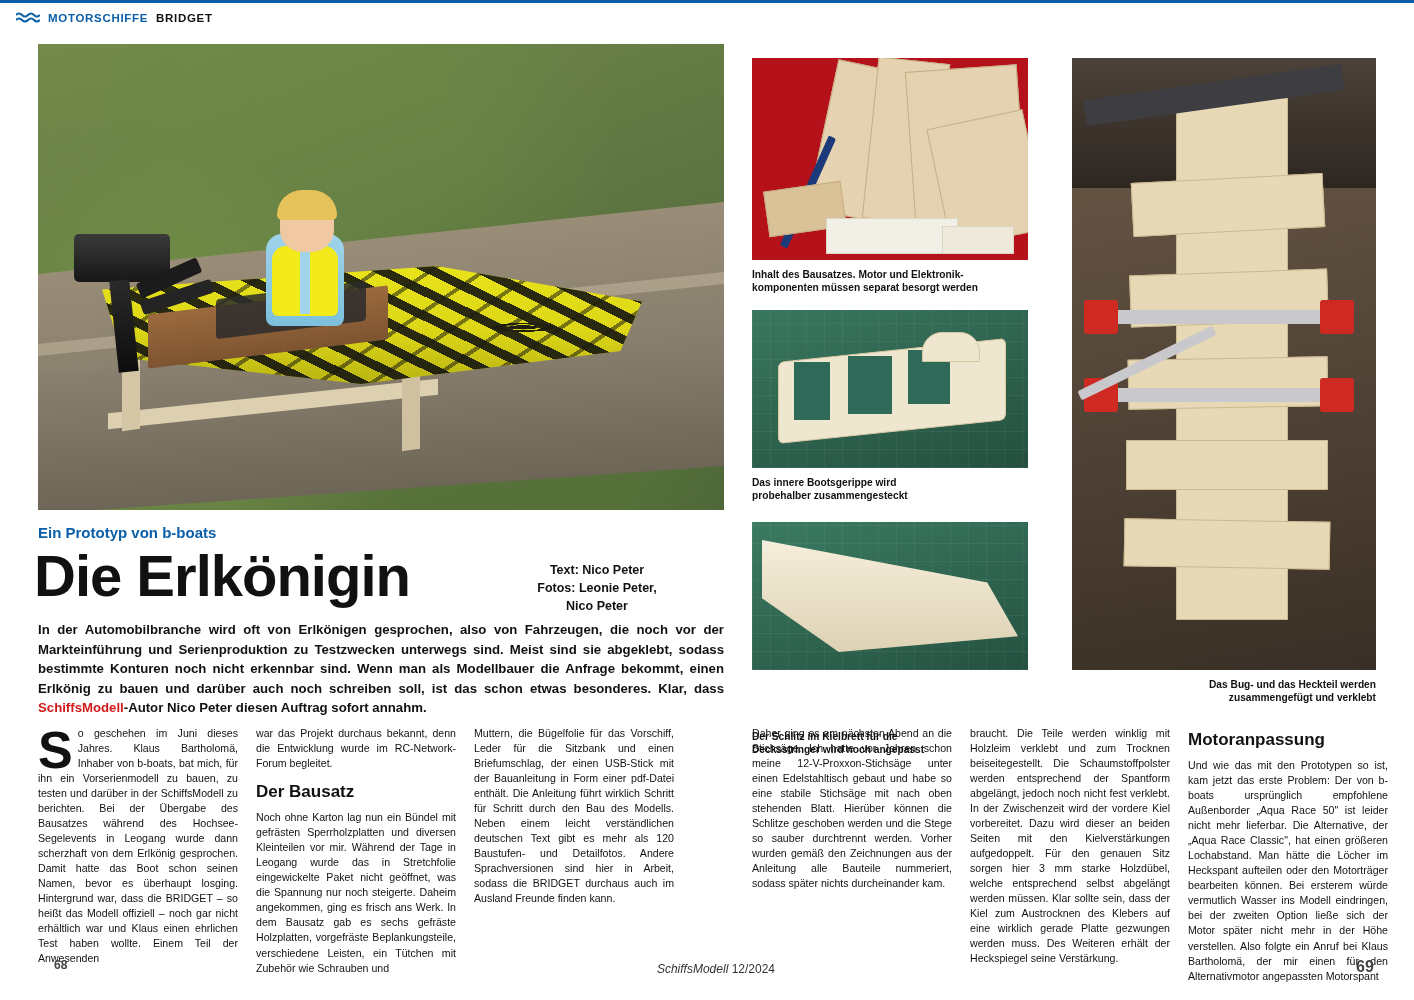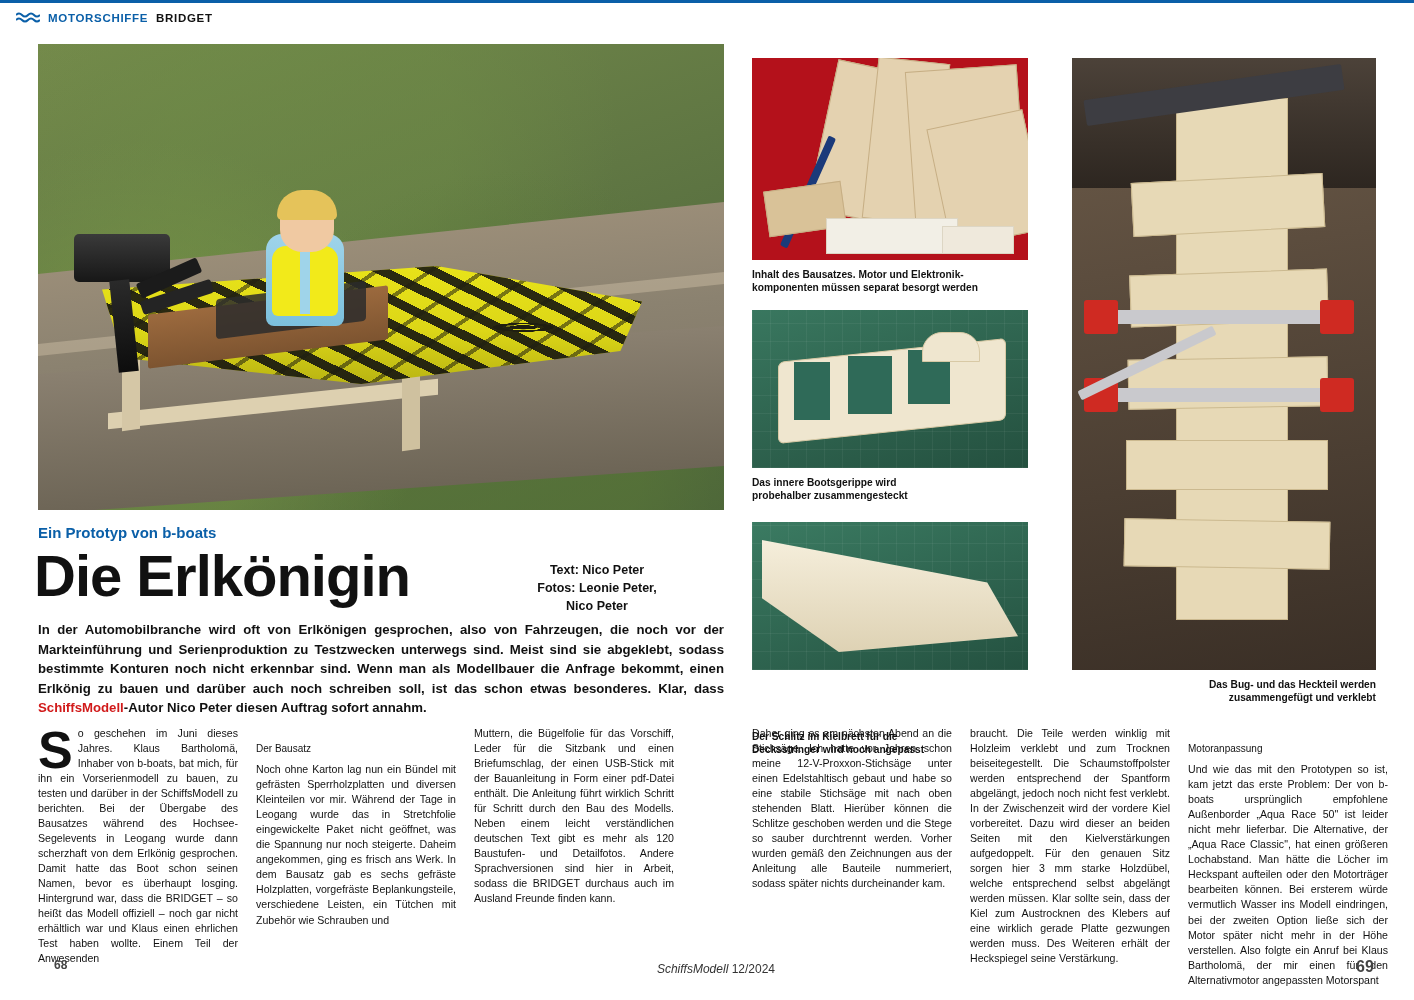--- a/index.html
+++ b/index.html
@@ -154,21 +154,21 @@
     position:absolute;left:38px;top:620px;width:686px;
     font-size:13.2px;line-height:1.48;text-align:justify;font-weight:bold;
   }
   .standfirst .brand{font-weight:bold;color:#d11a1a;}
   
   .col{
     position:absolute;top:726px;width:200px;
     font-size:10.6px;line-height:1.42;text-align:justify;color:#111;
   }
   .col p{margin:0 0 9px 0;}
-  .col h4{margin:16px 0 6px 0;font-size:10px;font-weight:normal;}
+  .col h4{margin:2px 0 6px 0;font-size:17px;font-weight:bold;}
   #col1{left:38px;}
   #col2{left:256px;}
   #col3{left:474px;}
   #col4{left:752px;}
   #col5{left:970px;}
   #col6{left:1188px;}
   .dropcap{
     float:left;font-size:52px;line-height:40px;font-weight:bold;
     padding:4px 5px 0 0;
   }
@@ -265,20 +265,21 @@
 </div>
 <div class="standfirst">
   <span>In der Automobilbranche wird oft von Erlkönigen gesprochen, also von Fahrzeugen, die noch vor der Markteinführung und Serienproduktion zu Testzwecken unterwegs sind. Meist sind sie abgeklebt, sodass bestimmte Konturen noch nicht erkennbar sind. Wenn man als Modellbauer die Anfrage bekommt, einen Erlkönig zu bauen und darüber auch noch schreiben soll, ist das schon etwas besonderes. Klar, dass </span><span class="brand">SchiffsModell</span><span>-Autor Nico Peter diesen Auftrag sofort annahm.</span>
 </div>
 
 <div class="col" id="col1">
   <p><span class="dropcap">S</span><span>o geschehen im Juni dieses Jahres. Klaus Bartholomä, Inhaber von b-boats, bat mich, für ihn ein Vorserienmodell zu bauen, zu testen und darüber in der SchiffsModell zu berichten. Bei der Übergabe des Bausatzes während des Hochsee-Segelevents in Leogang wurde dann scherzhaft von dem Erlkönig gesprochen. Damit hatte das Boot schon seinen Namen, bevor es überhaupt losging. Hintergrund war, dass die BRIDGET – so heißt das Modell offiziell – noch gar nicht erhältlich war und Klaus einen ehrlichen Test haben wollte. Einem Teil der Anwesenden</span></p>
 </div>
 
 <div class="col" id="col2">
+  <p>war das Projekt durchaus bekannt, denn die Entwicklung wurde im RC-Network-Forum begleitet.</p>
   <h4>Der Bausatz</h4>
   <p>Noch ohne Karton lag nun ein Bündel mit gefrästen Sperrholzplatten und diversen Kleinteilen vor mir. Während der Tage in Leogang wurde das in Stretchfolie eingewickelte Paket nicht geöffnet, was die Spannung nur noch steigerte. Daheim angekommen, ging es frisch ans Werk. In dem Bausatz gab es sechs gefräste Holzplatten, vorgefräste Beplankungsteile, verschiedene Leisten, ein Tütchen mit Zubehör wie Schrauben und</p>
 </div>
 
 <div class="col" id="col3">
   <p>Muttern, die Bügelfolie für das Vorschiff, Leder für die Sitzbank und einen Briefumschlag, der einen USB-Stick mit der Bauanleitung in Form einer pdf-Datei enthält. Die Anleitung führt wirklich Schritt für Schritt durch den Bau des Modells. Neben einem leicht verständlichen deutschen Text gibt es mehr als 120 Baustufen- und Detailfotos. Andere Sprachversionen sind hier in Arbeit, sodass die BRIDGET durchaus auch im Ausland Freunde finden kann.</p>
 </div>
 
 <div class="col" id="col4">
   <p>Daher ging es am nächsten Abend an die Stichsäge. Ich hatte vor Jahren schon meine 12-V-Proxxon-Stichsäge unter einen Edelstahltisch gebaut und habe so eine stabile Stichsäge mit nach oben stehenden Blatt. Hierüber können die Schlitze geschoben werden und die Stege so sauber durchtrennt werden. Vorher wurden gemäß den Zeichnungen aus der Anleitung alle Bauteile nummeriert, sodass später nichts durcheinander kam.</p>

